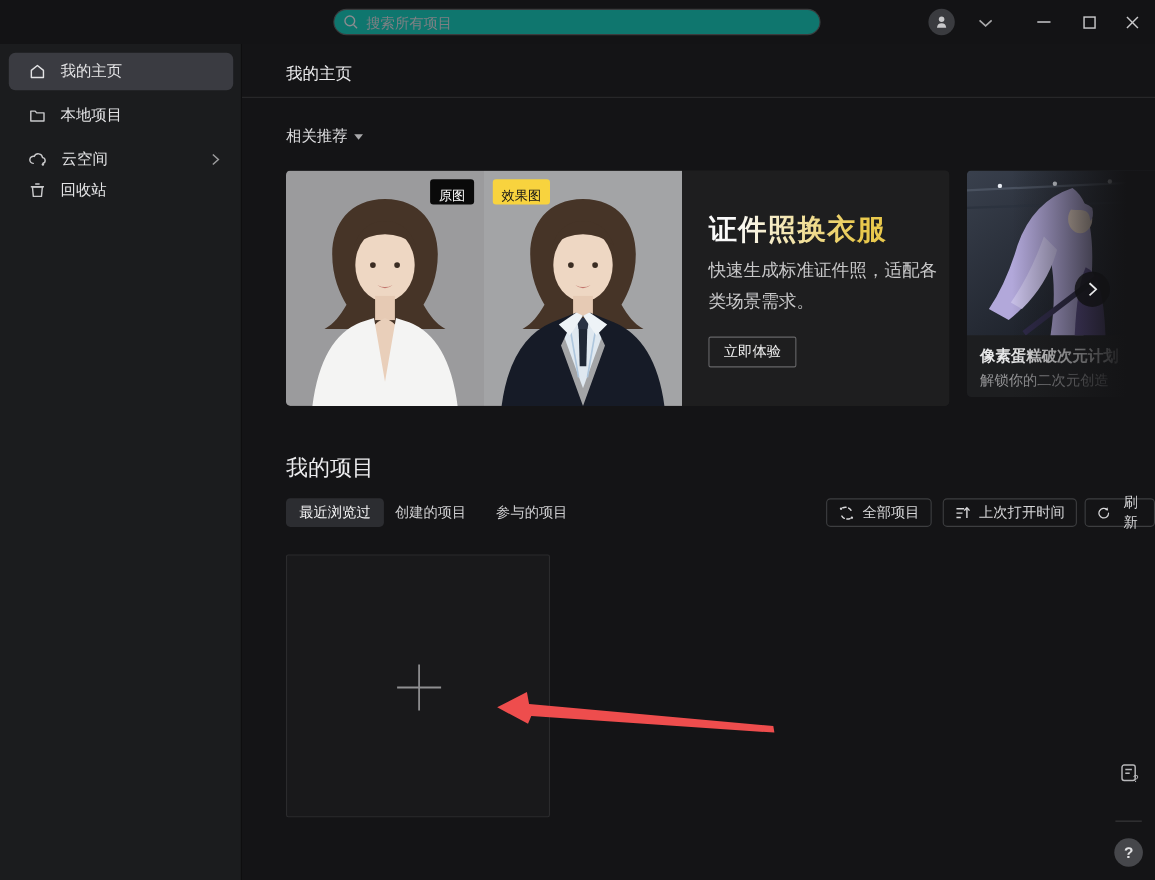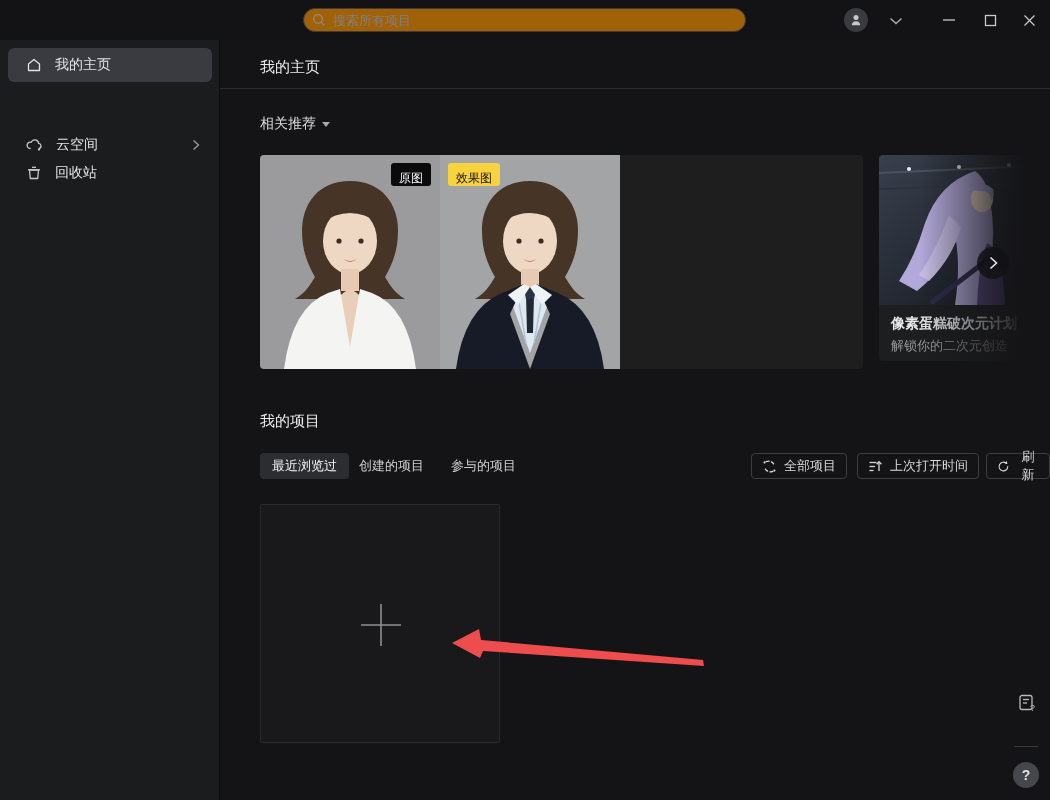--- a/index.html
+++ b/index.html
@@ -2,21 +2,21 @@
 <html><head>
 <meta charset="utf-8">
 <style>
   * { margin:0; padding:0; box-sizing:border-box; }
   html,body { width:1050px; height:800px; background:#0e0e0f; }
   body { font-family:"Liberation Sans", sans-serif; -webkit-font-smoothing:antialiased; }
   .app { position:relative; width:1050px; height:800px; background:#141416; overflow:hidden; }
 
   
   .titlebar { position:absolute; left:0; top:0; width:1050px; height:40px; background:#131315; }
-  .search { position:absolute; left:303px; top:8px; width:443px; height:24px; background:#a16207;
+  .search { position:absolute; left:303px; top:8px; width:443px; height:24px; background:#0f766e;
             border:1px solid #3b3c3e; border-radius:12px; display:flex; align-items:center; padding:5px 8px; gap:7px; }
   .search svg { flex:0 0 auto; }
   .search input { flex:1; background:transparent; border:none; outline:none; color:#cfcfcf;
                   font-size:13px; font-family:"Liberation Sans", sans-serif; }
   .search input::placeholder { color:#7f8084; }
   .avatar { position:absolute; left:844px; top:8px; width:24px; height:24px; border-radius:50%;
             background:#3a3b3f; display:flex; align-items:center; justify-content:center; cursor:pointer; }
   .tb-chevron { position:absolute; left:884px; top:14px; width:24px; height:14px; display:flex;
                 align-items:center; justify-content:center; cursor:pointer; }
   .win-btn { position:absolute; top:10px; width:22px; height:20px; display:flex; align-items:center;
@@ -64,21 +64,21 @@
   .card2-img { position:absolute; left:0; top:0; width:175px; height:150px; }
   .card2-title { position:absolute; left:12px; top:160px; font-size:14px; font-weight:bold; color:#e8e8e9; white-space:nowrap; }
   .card2-sub { position:absolute; left:12px; top:182px; font-size:13px; color:#98989a; white-space:nowrap; }
   .banner-fade { position:absolute; left:700px; top:115px; width:130px; height:206px; pointer-events:none;
                  background:linear-gradient(to right, rgba(20,20,22,0) 0%, #141416 80%); z-index:5; }
   .next-btn { position:absolute; left:757px; top:207px; width:32px; height:32px; border-radius:50%;
               background:rgba(18,18,20,0.85); display:flex; align-items:center; justify-content:center;
               cursor:pointer; z-index:6; }
 
   
-  .projects-title { position:absolute; left:40px; top:372px; font-size:15px; color:#ececee; }
+  .projects-title { position:absolute; left:40px; top:372px; font-size:20px; color:#ececee; }
   .tab { position:absolute; top:413px; height:26px; line-height:26px; font-size:13px; cursor:pointer; }
   .tab-active { left:40px; padding:0 12px; background:#2c2d31; border-radius:4px; color:#f3f3f4; }
   .tab-plain { color:#cfcfd1; }
   .tab-1 { left:139px; } .tab-2 { left:231px; }
 
   .act-btn { position:absolute; top:413px; height:26px; border:1px solid #3d3e40; border-radius:4px;
              background:transparent; color:#d8d8da; font-size:13px; display:flex; align-items:center;
              gap:7px; padding:0 10px; cursor:pointer; font-family:"Liberation Sans", sans-serif;margin-left:40px; }
   .act-all { left:491px; } .act-sort { left:597px; } .act-refresh { left:726px; }
 
@@ -136,20 +136,26 @@
       </svg>
     </div>
   </div>
 
   <div class="sidebar">
     <div class="side-item selected si-0">
       <svg width="16" height="16" viewBox="0 0 16 16">
         <path d="M2.5 7 L8 2.5 L13.5 7 V13.5 H2.5 Z" fill="none" stroke="#e3e3e5" stroke-width="1.3" stroke-linejoin="round"></path>
       </svg>
       <span>我的主页</span>
+    </div>
+    <div class="side-item si-1">
+      <svg width="16" height="16" viewBox="0 0 16 16">
+        <path d="M2 4 h4 l1.3 1.6 H14 V13 H2 Z" fill="none" stroke="#c9c9cb" stroke-width="1.3" stroke-linejoin="round"></path>
+      </svg>
+      <span>本地项目</span>
     </div>
     <div class="side-item si-2">
       <svg width="17" height="16" viewBox="0 0 17 16">
         <path d="M4.2 11.5 a3.2 3.2 0 1 1 0.9 -6.3 a4 4 0 0 1 7.6 1.1 a2.6 2.6 0 0 1 0.4 5.1" fill="none" stroke="#c9c9cb" stroke-width="1.3" stroke-linecap="round"></path>
         <circle cx="13" cy="12.6" r="1.1" fill="#c9c9cb"></circle>
       </svg>
       <span>云空间</span>
       <span class="arrow">
         <svg width="8" height="12" viewBox="0 0 8 12">
           <polyline points="1.5,1.5 6.5,6 1.5,10.5" fill="none" stroke="#9a9a9c" stroke-width="1.4"></polyline>
@@ -206,20 +212,25 @@
           <polygon points="86,140 94,140 93,178 87,178" fill="#1f2735"></polygon>
           <polygon points="84,134 96,134 94,144 86,144" fill="#2a3344"></polygon>
           <path d="M16,214 q8,-60 46,-76 l22,-9 l-14,30 l20,55 z" fill="#161b27"></path>
           <path d="M164,214 q-8,-60 -46,-76 l-22,-9 l14,30 l-20,55 z" fill="#161b27"></path>
           <polygon points="84,129 68,140 78,150 90,132" fill="#eef3f7"></polygon>
           <polygon points="96,129 112,140 102,150 90,132" fill="#eef3f7"></polygon>
         </svg>
       </div>
       <div class="badge badge-original">原图</div>
       <div class="badge badge-effect">效果图</div>
+      <div class="text-panel">
+        <div class="banner-title">证件照换衣服</div>
+        <div class="banner-desc">快速生成标准证件照，适配各类场景需求。</div>
+        <div class="banner-cta">立即体验</div>
+      </div>
     </div>
 
     <div class="card2">
       <div class="card2-img">
         <svg width="175" height="150" viewBox="0 0 175 150">
           <defs>
             <linearGradient id="bg2" x1="0" y1="0" x2="1" y2="1">
               <stop offset="0" stop-color="#39404d"></stop>
               <stop offset="1" stop-color="#11141b"></stop>
             </linearGradient>

